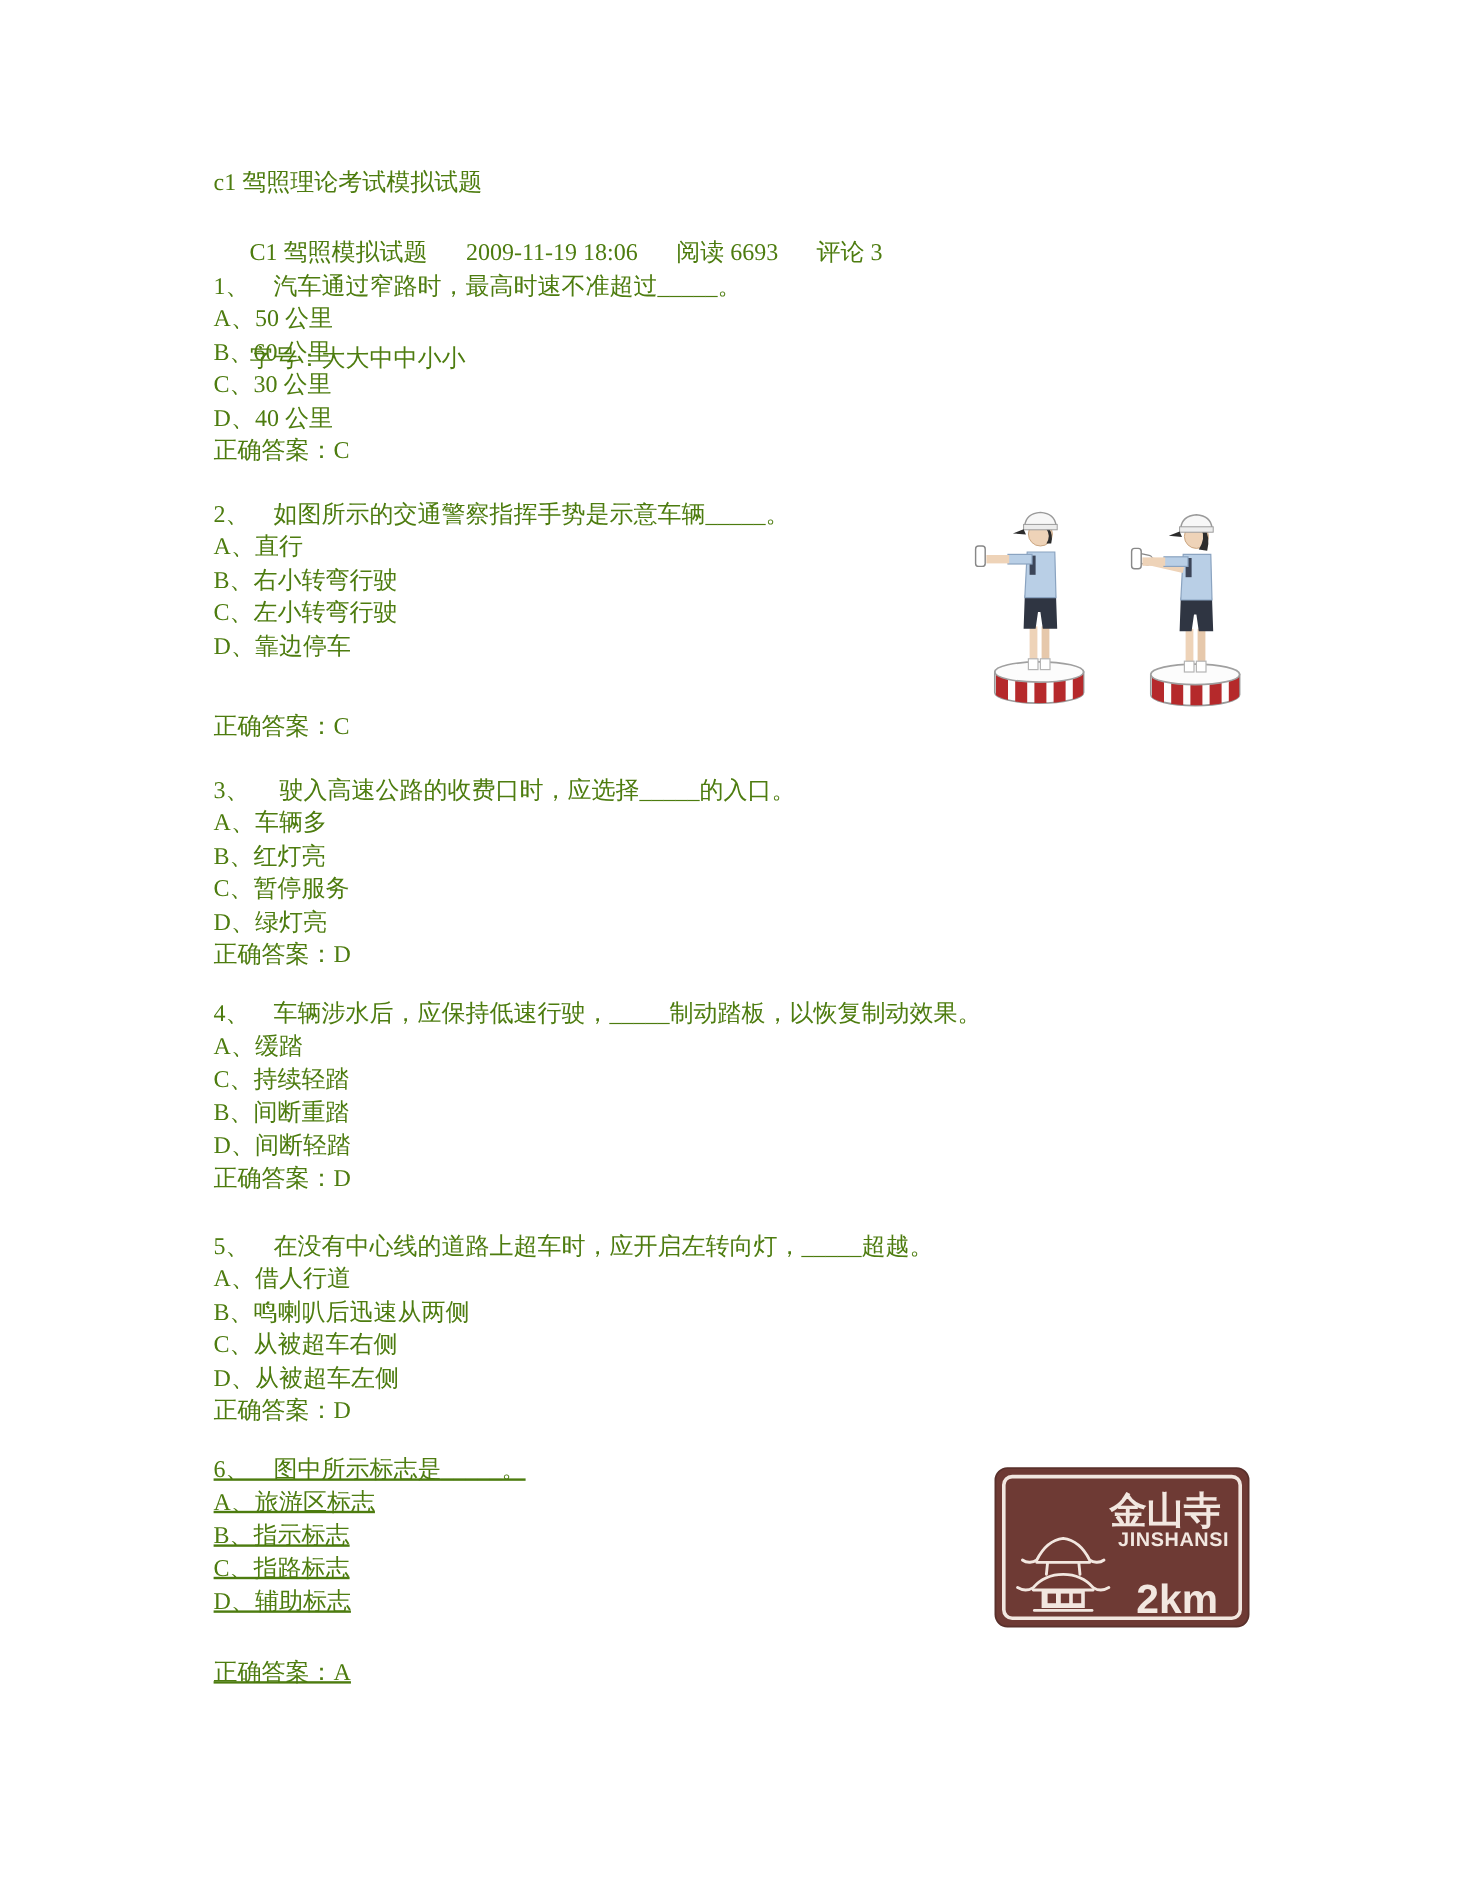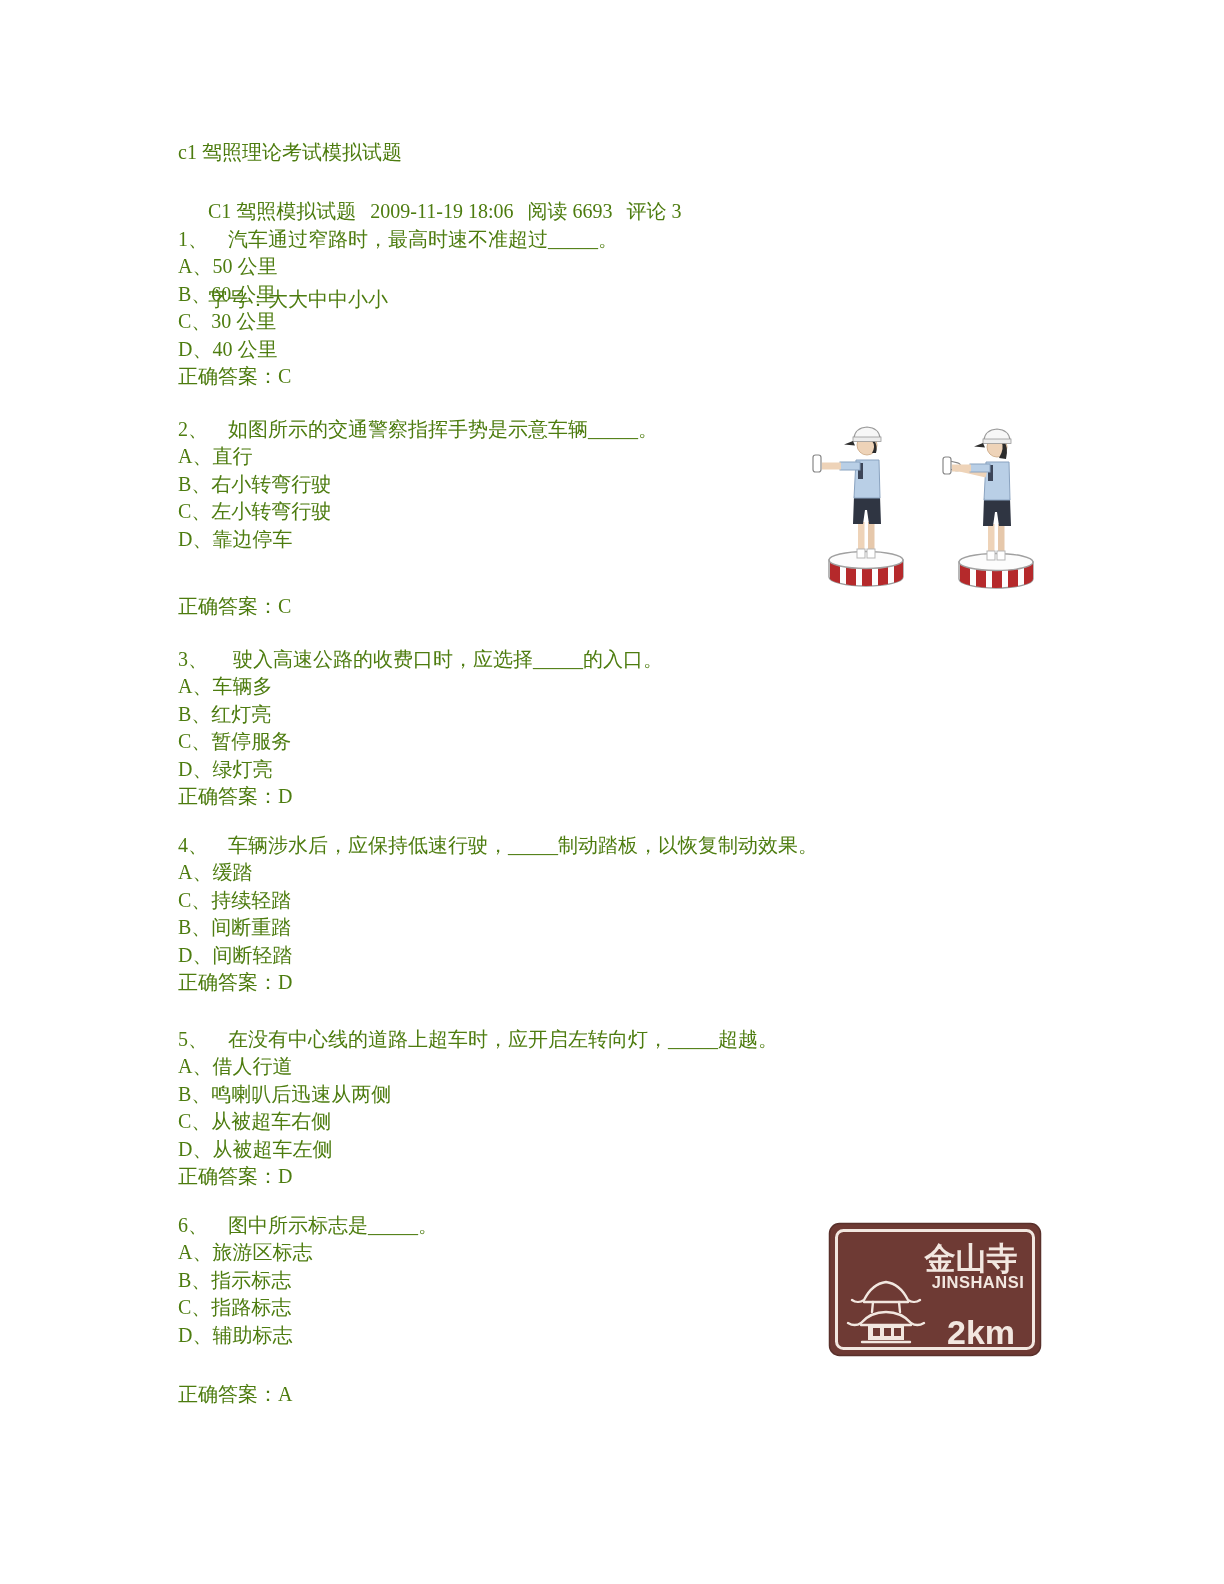--- a/index.html
+++ b/index.html
@@ -10,29 +10,29 @@
     background: #ffffff;
     font-family: "Liberation Serif", "DejaVu Serif", serif;
     font-size: 20px;
     color: #4d7c0f;
     overflow: hidden;
   }
   .line { line-height: 27.4px; white-space: pre; }
   .abs { position: absolute; left: 178px; }
   .header { top: 138px; }
   .header .line { line-height: 29.4px; }
-  .meta span + span { margin-left: 14px; }
+  .meta span + span { margin-left: 32px; }
   .fontbar span + span { }
   .fontbar .fs-opt { cursor: pointer; }
   .q1 { top: 226px; }
   .q2 { top: 416px; }
   .q3 { top: 646px; }
   .q4 { top: 832px; }
   .q5 { top: 1026px; }
-  .q6 { top: 1212px; }
+  .q6 { top: 1212px; text-decoration: underline; }
   .q2 .answer { margin-top: 40px; }
   .q6 .answer { margin-top: 32px; }
   .police-fig {
     position: absolute;
     left: 800px; top: 410px;
     width: 240px; height: 180px;
   }
   .sign-fig {
     position: absolute;
     left: 828px; top: 1222px;

